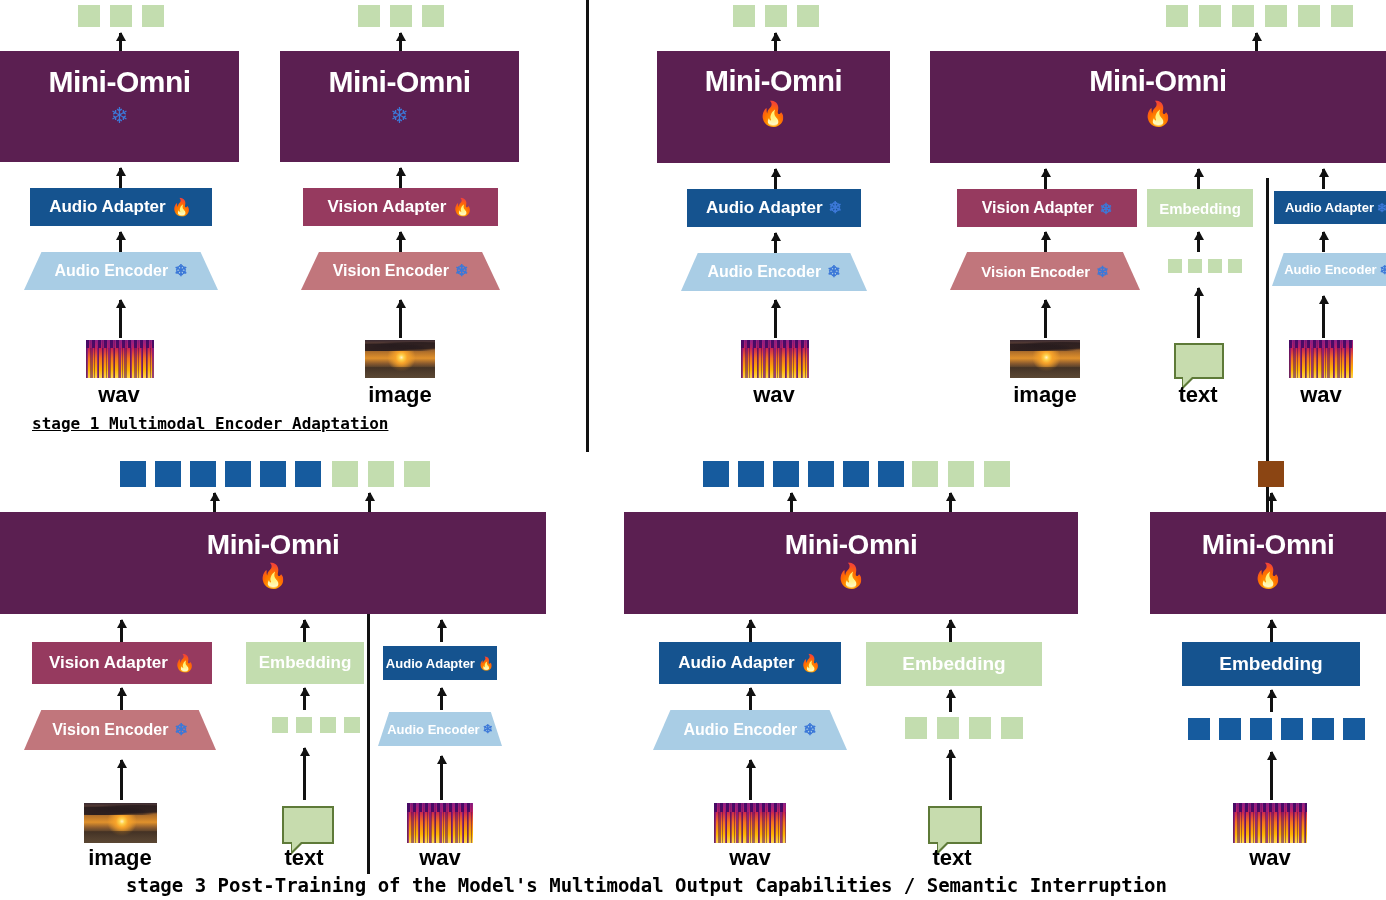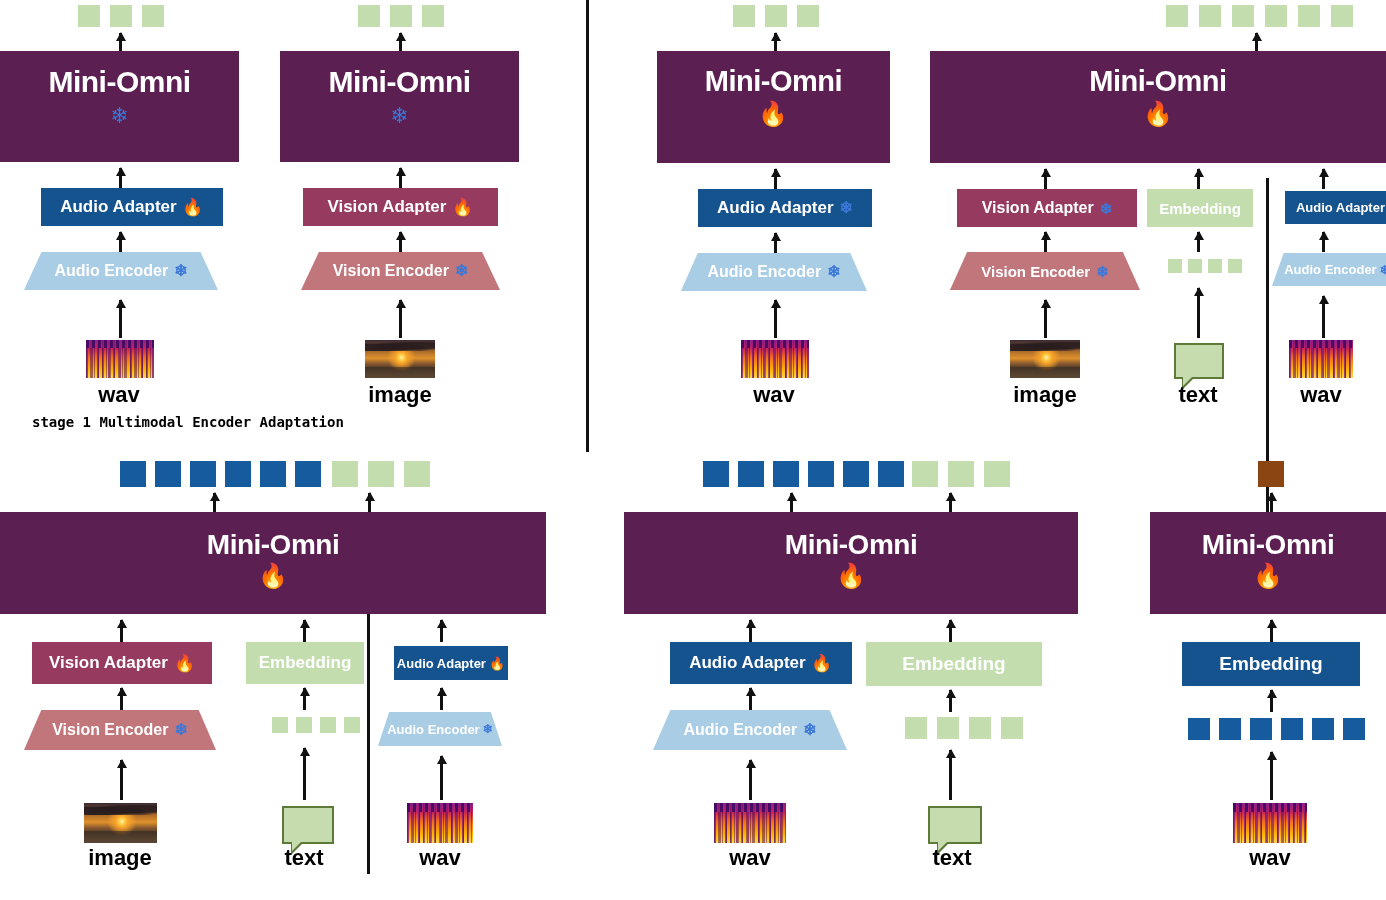--- a/index.html
+++ b/index.html
@@ -13,21 +13,21 @@
   
   .omni{background:#5B1F51;color:#ffffff;display:flex;flex-direction:column;
         align-items:center;justify-content:flex-start;}
   .omni .omni-title{font-weight:bold;color:#ffffff;letter-spacing:-0.5px;
         white-space:nowrap;}
   .omni .state{line-height:1;}
 
   
   .rect{display:flex;align-items:center;justify-content:center;gap:6px;
         color:#ffffff;font-weight:bold;white-space:nowrap;}
-  .rect.audio{background:#15538F;margin-left:11px;}
+  .rect.audio{background:#15538F;}
   .rect.vision{background:#963A5F;}
   .rect.embed{background:#C3DDAF;}
   .rect.embed-blue{background:#15538F;}
 
   
   .trap{display:flex;align-items:center;justify-content:center;gap:6px;
         color:#ffffff;font-weight:bold;white-space:nowrap;
         clip-path:polygon(9% 0%, 91% 0%, 100% 100%, 0% 100%);}
   .trap.audio{background:#A9CDE5;}
   .trap.vision{background:#C1767C;}
@@ -175,21 +175,21 @@
 
   <div class="trap vision abs" style="left:301px;top:252px;width:199px;height:38px;font-size:16px;">
     <span>Vision Encoder</span>
     <span class="gl snow" style="font-size:16px;">❄</span>
   </div>
 
   <div class="arrow" style="left:399px;top:300px;height:38px;"></div>
   <div class="photo" style="left:365px;top:340px;width:70px;height:38px;"></div>
   <div class="inlabel" style="left:350px;top:382px;width:100px;font-size:22px;">image</div>
 
-  <div class="stagecap" style="left:32px;top:414px;font-size:14px;">stage 1  Multimodal Encoder Adaptation</div>
+  <div class="stagecap" style="left:32px;top:414px;font-size:16px;text-decoration:underline;">stage 1  Multimodal Encoder Adaptation</div>
 
   <div class="tokrow" style="left:733px;top:5px;gap:10px;">
     <span class="tok green" style="width:22px;height:22px;"></span>
     <span class="tok green" style="width:22px;height:22px;"></span>
     <span class="tok green" style="width:22px;height:22px;"></span>
   </div>
   <div class="arrow" style="left:774px;top:33px;height:18px;"></div>
 
   <div class="omni abs" style="left:657px;top:51px;width:233px;height:112px;padding-top:14px;">
     <div class="omni-title" style="font-size:29px;">Mini-Omni</div>
@@ -407,14 +407,15 @@
     <span class="tok blue" style="width:22px;height:22px;"></span>
     <span class="tok blue" style="width:22px;height:22px;"></span>
     <span class="tok blue" style="width:22px;height:22px;"></span>
     <span class="tok blue" style="width:22px;height:22px;"></span>
     <span class="tok blue" style="width:22px;height:22px;"></span>
   </div>
   <div class="arrow" style="left:1270px;top:752px;height:48px;"></div>
   <div class="wav" style="left:1233px;top:803px;width:74px;height:40px;"></div>
   <div class="inlabel" style="left:1220px;top:845px;width:100px;font-size:22px;">wav</div>
 
+  <div class="stagecap" style="left:126px;top:874px;font-size:19px;">stage 3 Post-Training of the Model's Multimodal Output Capabilities / Semantic Interruption</div>
 
 </div>
 
 </body></html>

